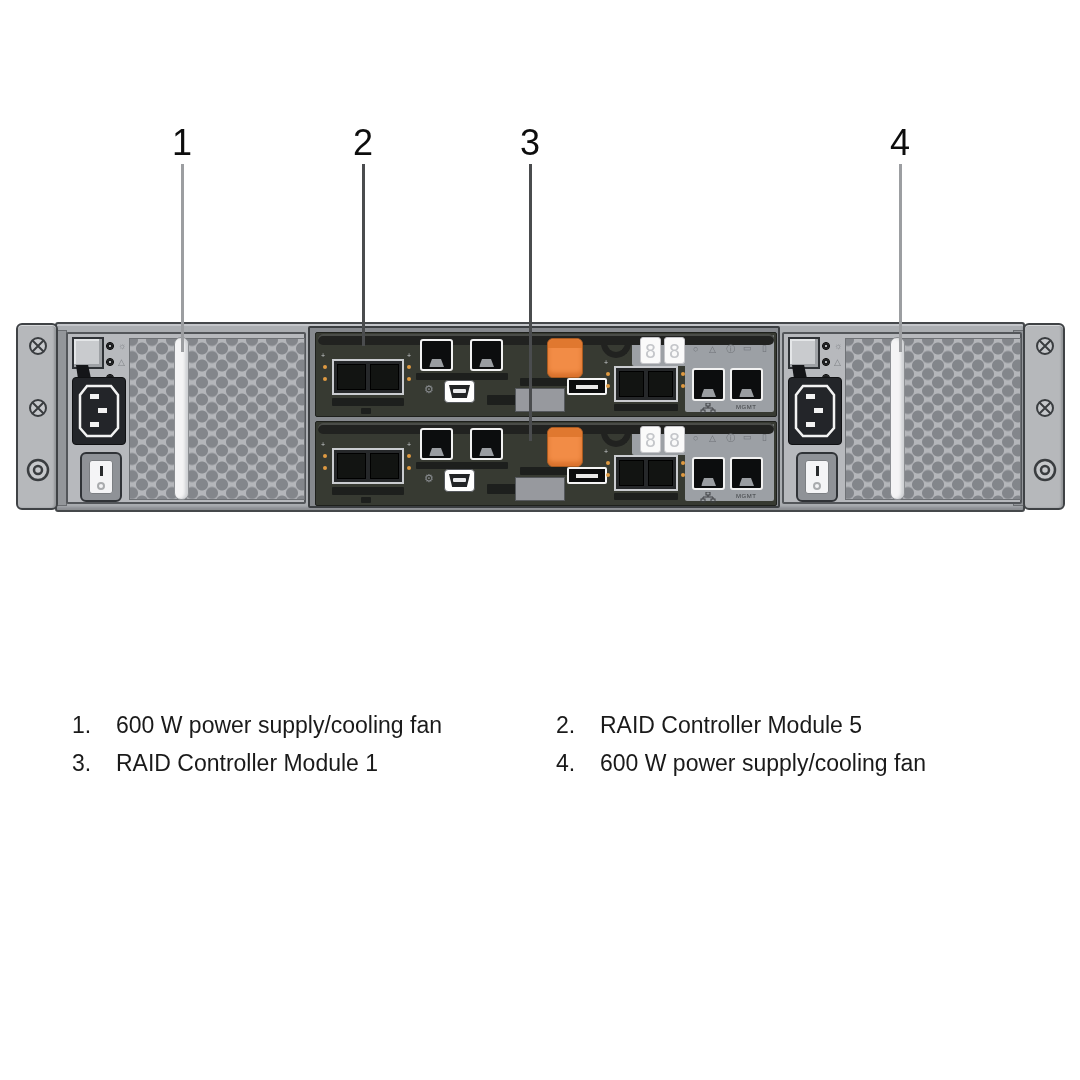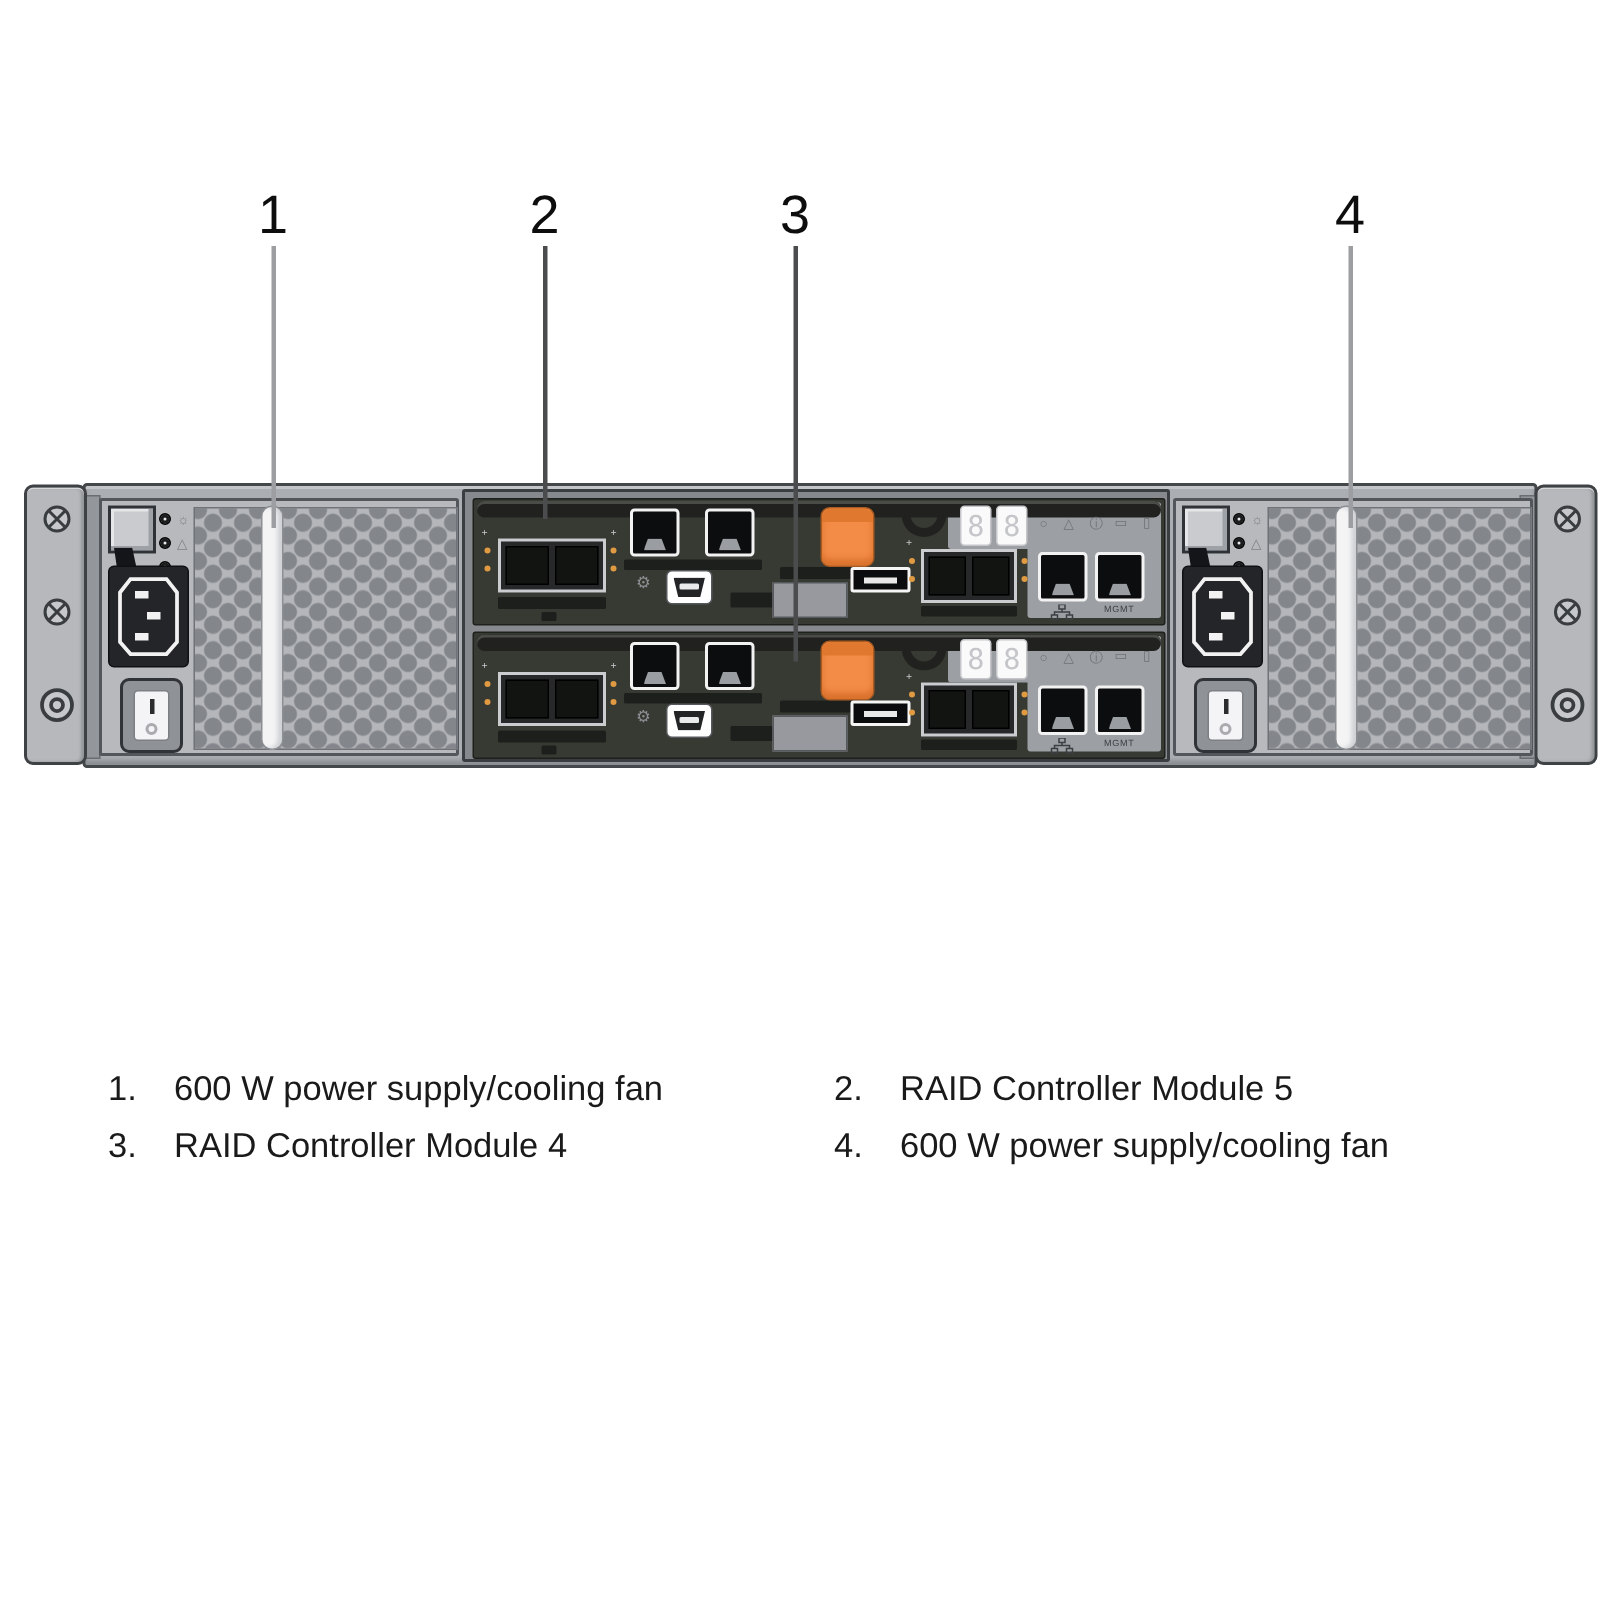--- a/index.html
+++ b/index.html
@@ -343,16 +343,16 @@
 <div class="callout-line line-dark" style="left:362px;height:182px;"></div>
 <div class="callout-line line-dark" style="left:529px;height:277px;"></div>
 <div class="callout-line line-gray" style="left:899px;height:188px;"></div>
 
 <div>
   <span class="legend-text" style="left:72px;top:712px;">1.</span>
   <span class="legend-text" style="left:116px;top:712px;">600 W power supply/cooling fan</span>
   <span class="legend-text" style="left:556px;top:712px;">2.</span>
   <span class="legend-text" style="left:600px;top:712px;">RAID Controller Module 5</span>
   <span class="legend-text" style="left:72px;top:750px;">3.</span>
-  <span class="legend-text" style="left:116px;top:750px;">RAID Controller Module 4</span>
+  <span class="legend-text" style="left:116px;top:750px;">RAID Controller Module 1</span>
   <span class="legend-text" style="left:556px;top:750px;">4.</span>
   <span class="legend-text" style="left:600px;top:750px;">600 W power supply/cooling fan</span>
 </div>
 
 </body></html>

